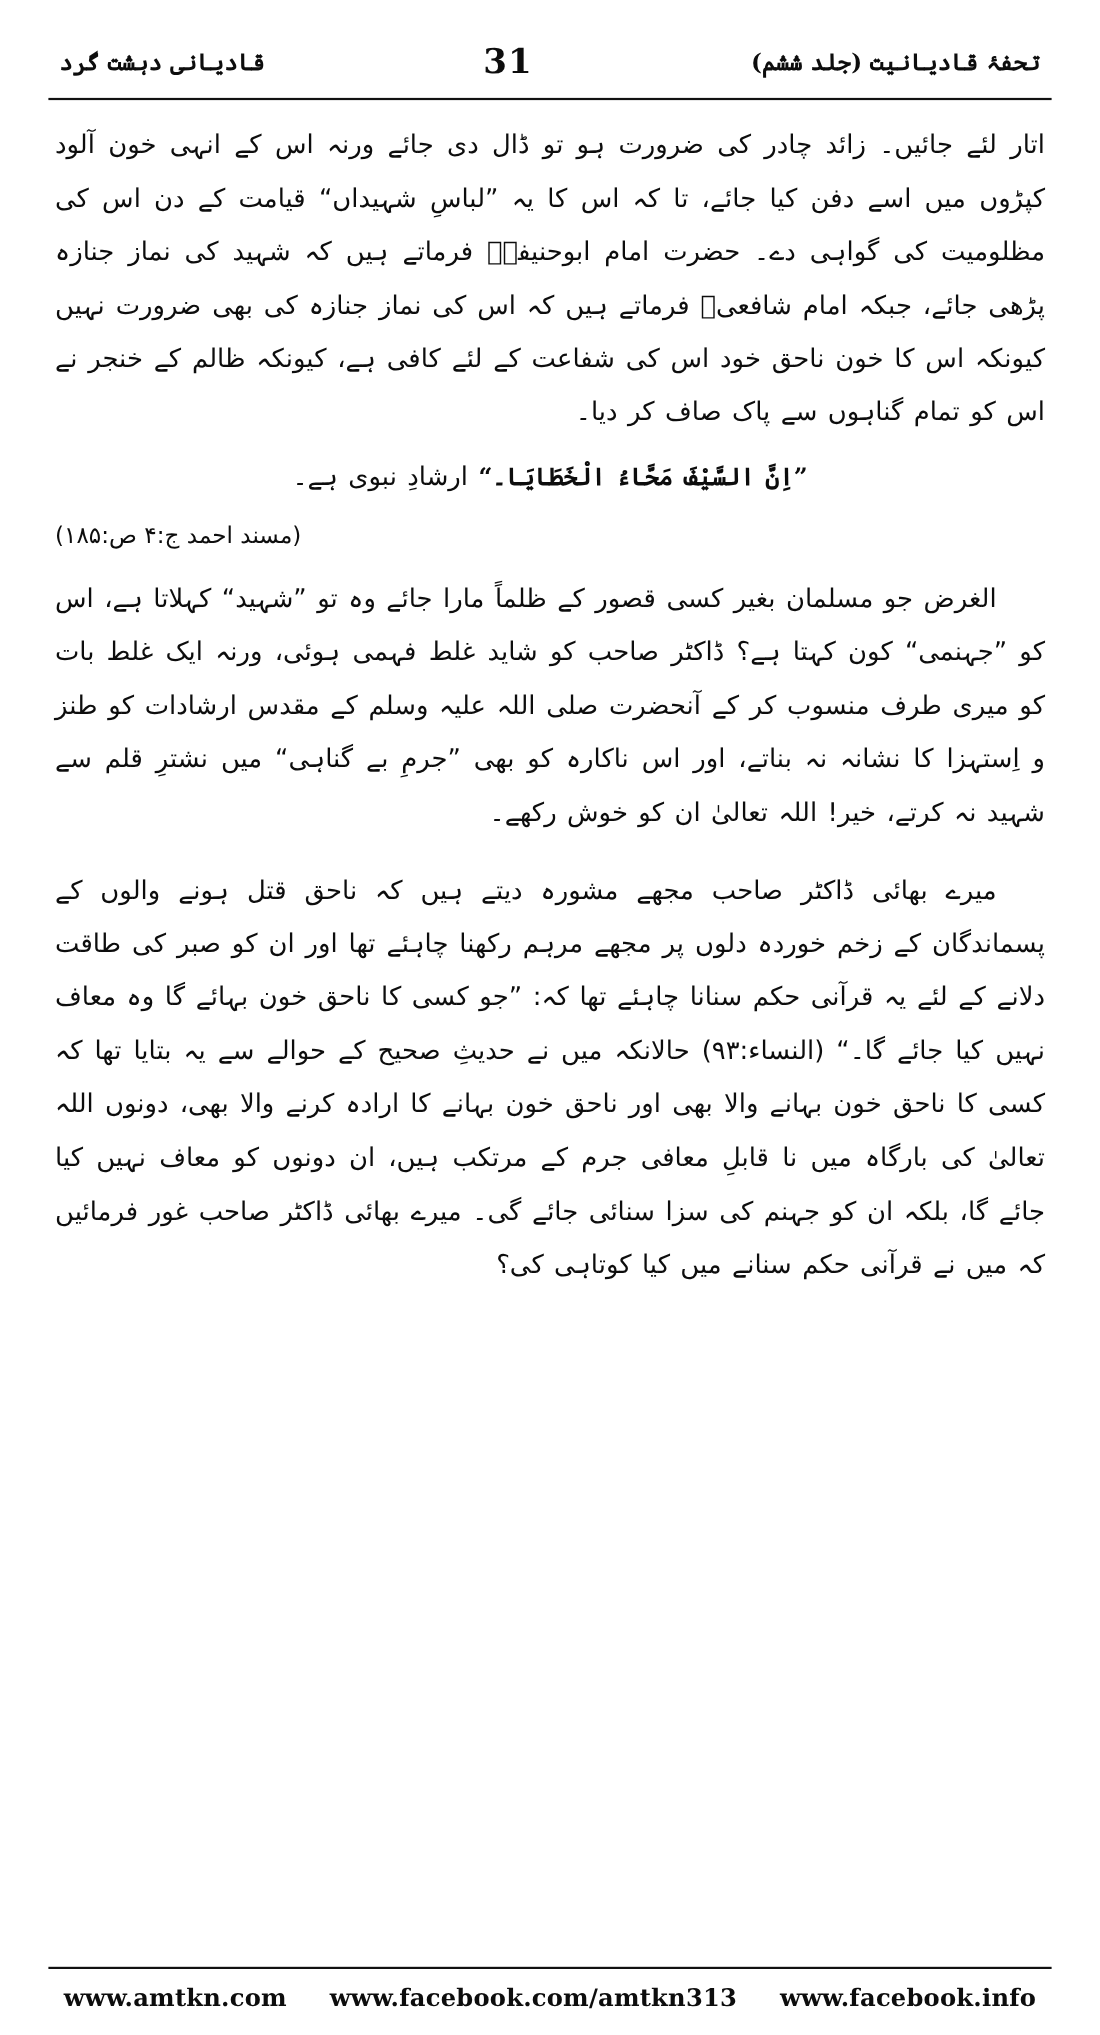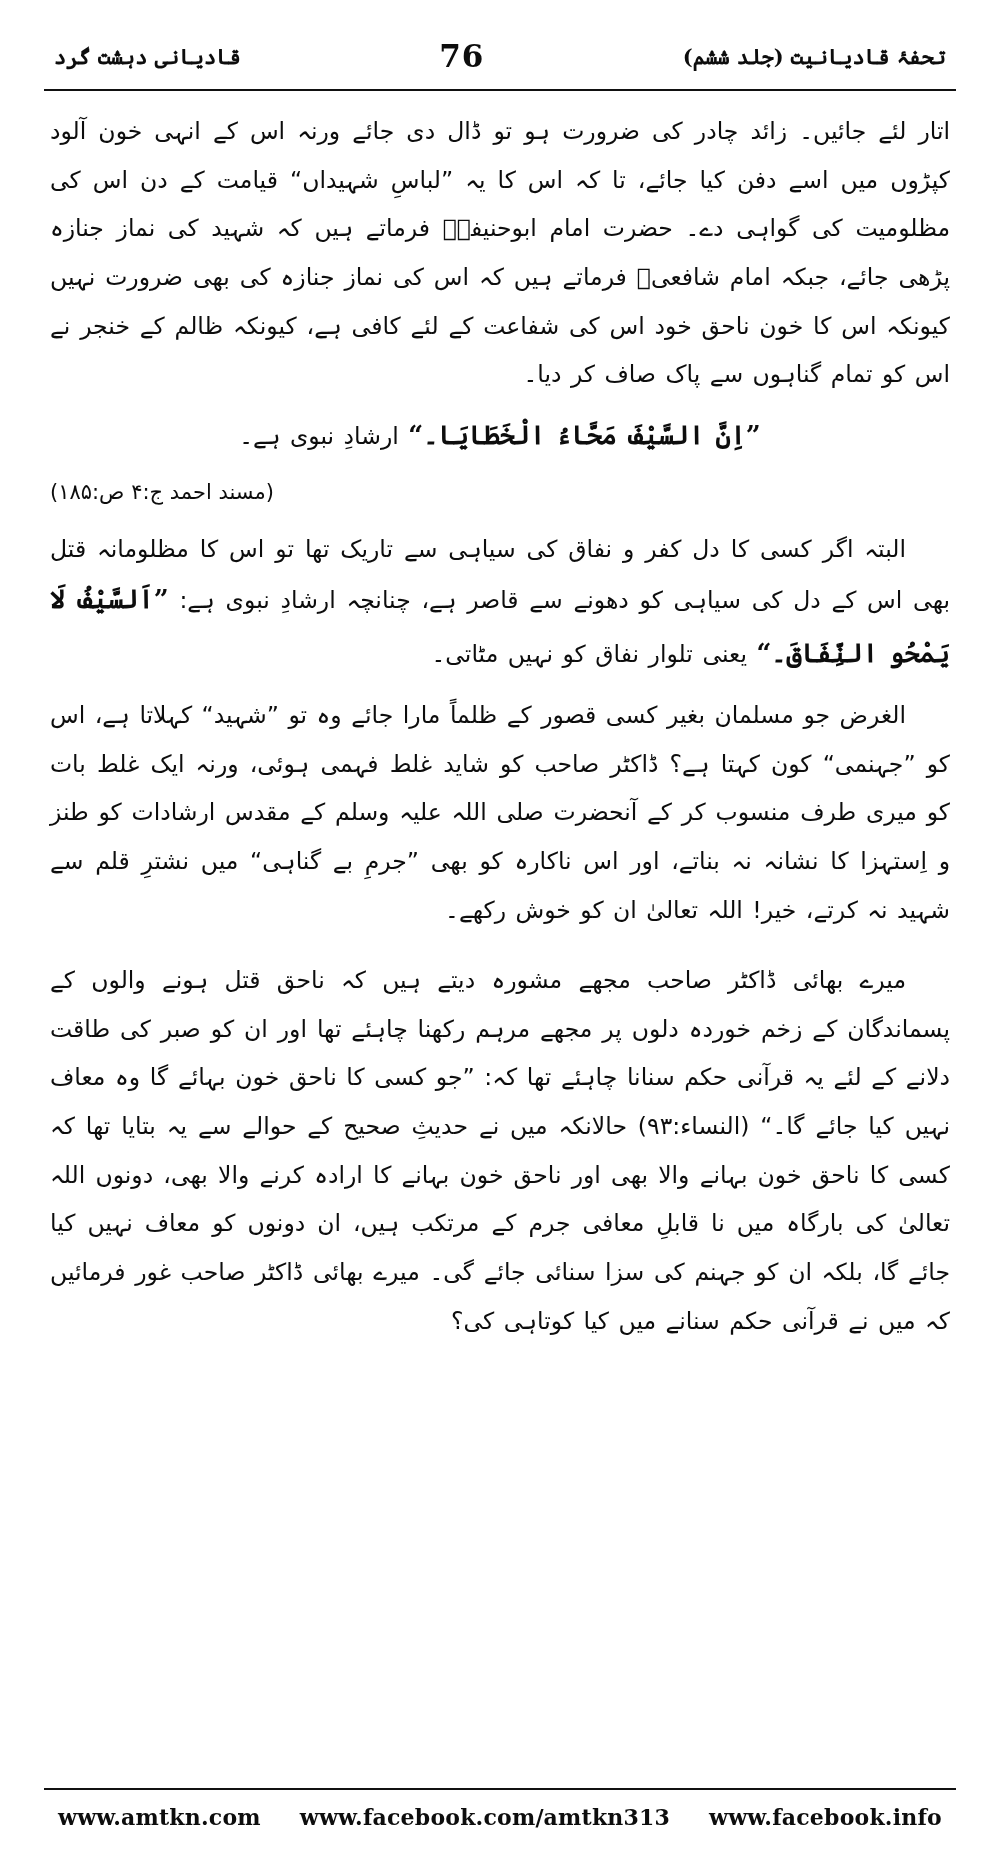--- a/index.html
+++ b/index.html
@@ -74,21 +74,21 @@
     margin: 0 0 10px 0;
     word-spacing: 2px;
   }
   .para.indent { text-indent: 44px; }
   .para.center-last { text-align-last: center; }
   .para.gap-above  { margin-top: 22px; }
 
   .arabic {
     font-family: "DejaVu Serif", "Liberation Serif", serif;
     font-weight: 700;
-    font-size: 26px;
+    font-size: 22px;
   }
 
   .ref-line {
     font-size: 21px;
     line-height: 1.9;
     margin: 2px 0 12px 0;
     text-align: left;
   }
 
   
@@ -109,39 +109,36 @@
     text-decoration: none;
   }
 </style>
 </head>
 <body>
 
 <div class="page">
 
   <div class="header">
     <div class="header-side header-right">قادیانی دہشت گرد</div>
-    <div class="page-number">76</div>
+    <div class="page-number">31</div>
     <div class="header-side header-left">تحفۂ قادیانیت (جلد ششم)</div>
   </div>
   <hr class="rule-top">
 
   <div class="content">
 
     <p class="para">اتار لئے جائیں۔ زائد چادر کی ضرورت ہو تو ڈال دی جائے ورنہ اس کے انہی خون آلود کپڑوں میں اسے دفن کیا جائے، تا کہ اس کا یہ ”لباسِ شہیداں“ قیامت کے دن اس کی مظلومیت کی گواہی دے۔ حضرت امام ابوحنیفہؒ فرماتے ہیں کہ شہید کی نماز جنازہ پڑھی جائے، جبکہ امام شافعیؒ فرماتے ہیں کہ اس کی نماز جنازہ کی بھی ضرورت نہیں کیونکہ اس کا خون ناحق خود اس کی شفاعت کے لئے کافی ہے، کیونکہ ظالم کے خنجر نے اس کو تمام گناہوں سے پاک صاف کر دیا۔</p>
 
     <p class="para center-last">
       <span class="arabic">”اِنَّ السَّیْفَ مَحَّاءُ الْخَطَایَا۔“</span>
       <span>ارشادِ نبوی ہے۔</span>
     </p>
 
     <p class="ref-line">(مسند احمد ج:۴ ص:۱۸۵)</p>
 
-    <p class="para indent">
-      <span>البتہ اگر کسی کا دل کفر و نفاق کی سیاہی سے تاریک تھا تو اس کا مظلومانہ قتل بھی اس کے دل کی سیاہی کو دھونے سے قاصر ہے، چنانچہ ارشادِ نبوی ہے: </span><span class="arabic">”اَلسَّیْفُ لَا یَمْحُو النِّفَاقَ۔“</span><span> یعنی تلوار نفاق کو نہیں مٹاتی۔</span>
-    </p>
 
 
     <p class="para indent">الغرض جو مسلمان بغیر کسی قصور کے ظلماً مارا جائے وہ تو ”شہید“ کہلاتا ہے، اس کو ”جہنمی“ کون کہتا ہے؟ ڈاکٹر صاحب کو شاید غلط فہمی ہوئی، ورنہ ایک غلط بات کو میری طرف منسوب کر کے آنحضرت صلی اللہ علیہ وسلم کے مقدس ارشادات کو طنز و اِستہزا کا نشانہ نہ بناتے، اور اس ناکارہ کو بھی ”جرمِ بے گناہی“ میں نشترِ قلم سے شہید نہ کرتے، خیر! اللہ تعالیٰ ان کو خوش رکھے۔</p>
 
     <p class="para indent gap-above">میرے بھائی ڈاکٹر صاحب مجھے مشورہ دیتے ہیں کہ ناحق قتل ہونے والوں کے پسماندگان کے زخم خوردہ دلوں پر مجھے مرہم رکھنا چاہئے تھا اور ان کو صبر کی طاقت دلانے کے لئے یہ قرآنی حکم سنانا چاہئے تھا کہ: ”جو کسی کا ناحق خون بہائے گا وہ معاف نہیں کیا جائے گا۔“ (النساء:۹۳) حالانکہ میں نے حدیثِ صحیح کے حوالے سے یہ بتایا تھا کہ کسی کا ناحق خون بہانے والا بھی اور ناحق خون بہانے کا ارادہ کرنے والا بھی، دونوں اللہ تعالیٰ کی بارگاہ میں نا قابلِ معافی جرم کے مرتکب ہیں، ان دونوں کو معاف نہیں کیا جائے گا، بلکہ ان کو جہنم کی سزا سنائی جائے گی۔ میرے بھائی ڈاکٹر صاحب غور فرمائیں کہ میں نے قرآنی حکم سنانے میں کیا کوتاہی کی؟</p>
 
   </div>
 
   <hr class="rule-bottom">
   <div class="footer">

